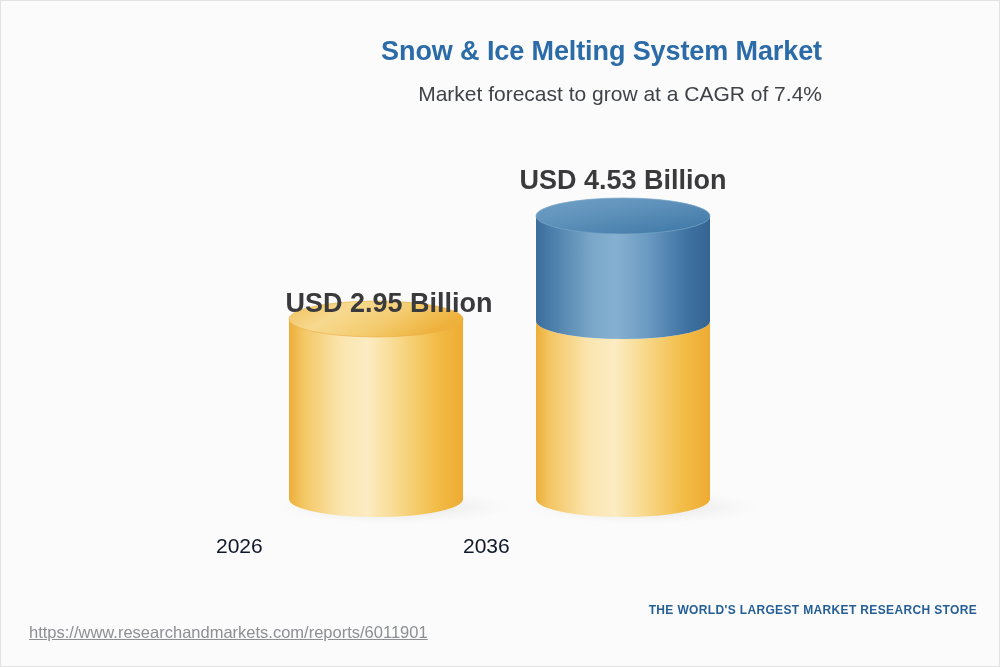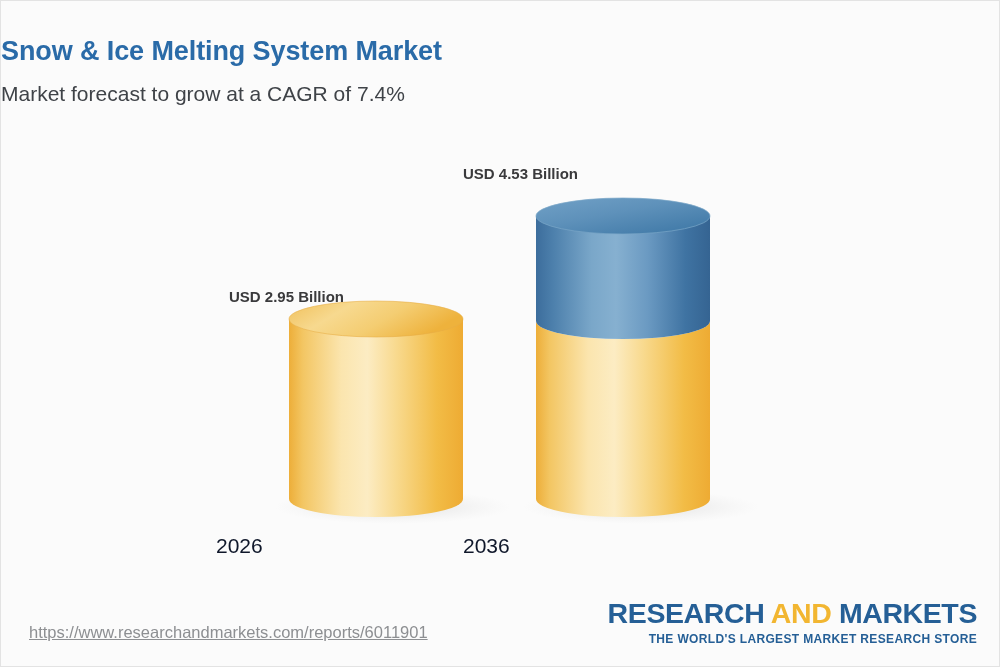--- a/index.html
+++ b/index.html
@@ -21,21 +21,21 @@
     border: 1px solid #e3e3e3;
     overflow: hidden;
   }
 
   
   .header {
     position: absolute;
     left: 0;
     top: 34px;
     width: 821px;
-    text-align: left;
+    text-align: right;
   }
   .chart-title {
     font-size: 27px;
     font-weight: bold;
     color: #2a6ba8;
     letter-spacing: -0.1px;
     line-height: 1.2;
     margin: 0;
   }
   .chart-subtitle {
@@ -51,22 +51,22 @@
     position: absolute;
     left: 0;
     top: 0;
     width: 1000px;
     height: 600px;
   }
 
   .value-label {
     position: absolute;
     width: 320px;
-    text-align: left;
-    font-size: 15px;
+    text-align: center;
+    font-size: 27px;
     font-weight: bold;
     color: #3a3a3c;
     white-space: nowrap;
   }
 
   .year-label {
     position: absolute;
     width: 320px;
     text-align: left;
     font-size: 21px;
@@ -199,17 +199,16 @@
     <div class="value-label" style="left: 462px; top: 164px;">USD 4.53 Billion</div>
 
     <div class="year-label" style="left: 215px; top: 533px;">2026</div>
 
     <div class="year-label" style="left: 462px; top: 533px;">2036</div>
   </div>
 
   <div class="footer-url">https://www.researchandmarkets.com/reports/6011901</div>
 
   <div class="logo">
-    <div class="logo-main"><span>RESEARCH </span><span class="logo-and">AND</span><span> MARKETS</span></div>
     <div class="logo-tag">THE WORLD'S LARGEST MARKET RESEARCH STORE</div>
   </div>
 
 </div>
 
 </body></html>

